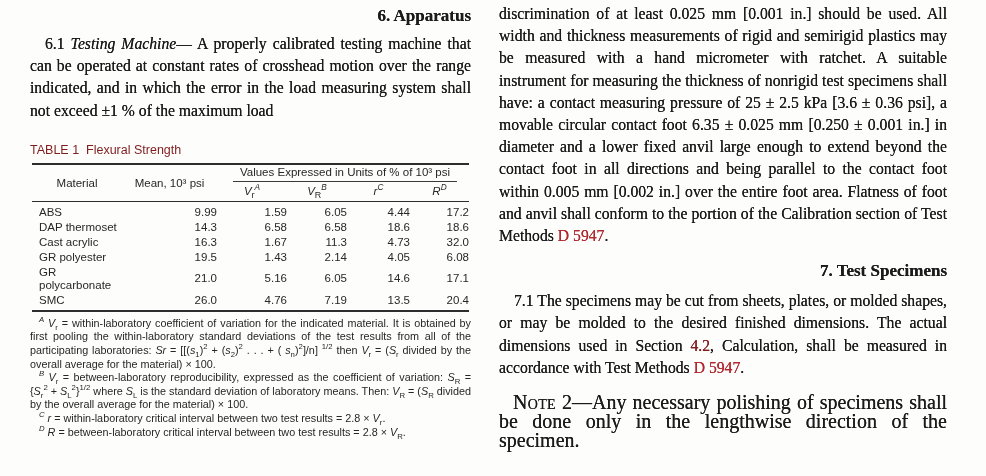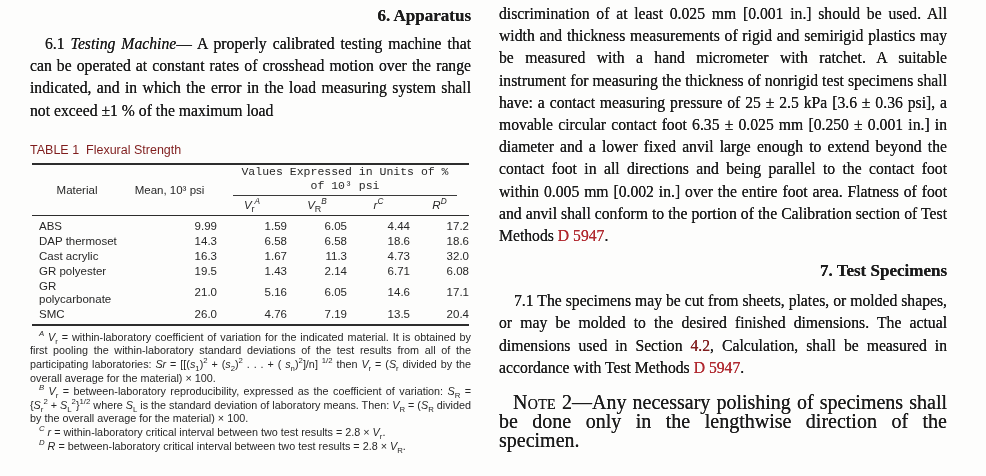--- a/index.html
+++ b/index.html
@@ -45,21 +45,21 @@
   table.data {
     width:437px; margin-left:2px; border-collapse:collapse;
     font-family:"Liberation Sans", sans-serif; font-size:11.5px; color:#272727;
     border-top:2px solid #2d2d2d; border-bottom:2px solid #2d2d2d;
   }
   table.data th { font-weight:normal; padding:0; }
   th.mat-h, th.mean-h {
     vertical-align:middle; text-align:center;
     border-bottom:1.5px solid #2d2d2d;
   }
-  th.span-h { vertical-align:top; padding-top:3px;font-family:Liberation Mono, monospace; }
+  th.span-h { vertical-align:top; padding-top:3px; }
   .span-inner {
     margin:0 12px 0 16px; padding:0 2px 2px 2px;
     border-bottom:1px solid #3a3a3a; text-align:center; line-height:14px;
   }
   tr.subhdr th {
     border-bottom:1.5px solid #2d2d2d; padding:3px 0 4px 0; text-align:center;
   }
   tbody td { text-align:right; padding:1px 0; line-height:13px; }
   tbody tr:first-child td { padding-top:4px; }
   tbody tr:last-child td { padding-bottom:3px; }
@@ -133,21 +133,21 @@
           <td>1.67</td>
           <td>11.3</td>
           <td>4.73</td>
           <td>32.0</td>
         </tr>
         <tr>
           <td class="mat">GR polyester</td>
           <td>19.5</td>
           <td>1.43</td>
           <td>2.14</td>
-          <td>6.71</td>
+          <td>4.05</td>
           <td>6.08</td>
         </tr>
         <tr>
           <td class="mat">GR polycarbonate</td>
           <td>21.0</td>
           <td>5.16</td>
           <td>6.05</td>
           <td>14.6</td>
           <td>17.1</td>
         </tr>

